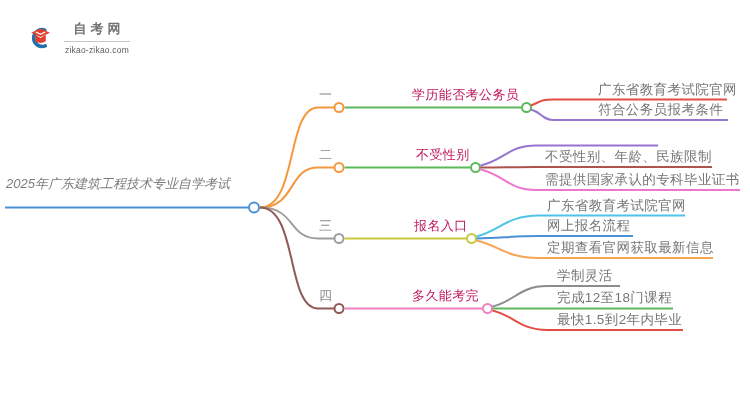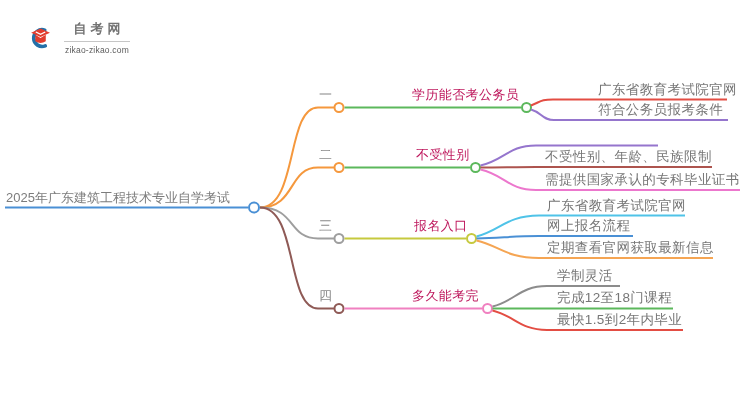--- a/index.html
+++ b/index.html
@@ -59,21 +59,21 @@
 
     <path d="M 260 207.5 C 298 207.5, 286 308.5, 318 308.5 L 334.5 308.5" fill="none" stroke-width="2" stroke="#8f5a56"></path>
     <circle cx="339" cy="308.5" r="4.5" fill="#fff" stroke-width="2" stroke="#8f5a56"></circle>
     <path d="M 344.5 308.5 H 482" fill="none" stroke-width="2" stroke="#f080c0"></path>
     <circle cx="487.5" cy="308.5" r="4.5" fill="#fff" stroke-width="2" stroke="#f080c0"></circle>
     <path d="M 492.5 306.5 C 515 301, 520 286, 547 286 H 620" fill="none" stroke-width="2" stroke="#8c8c8c"></path>
     <path d="M 492.5 308.5 H 673" fill="none" stroke-width="2" stroke="#5cb85c"></path>
     <path d="M 492.5 310.5 C 515 316, 520 330, 547 330 H 683" fill="none" stroke-width="2" stroke="#e34d43"></path>
   </svg>
 
-  <div class="t root" style="left:6px;top:190px;">2025年广东建筑工程技术专业自学考试</div>
+  <div class="t root" style="left:6px;top:176px;font-style:italic;">2025年广东建筑工程技术专业自学考试</div>
 
   <div class="t idx" style="left:319px;top:87px;">一</div>
   <div class="t topic" style="left:412px;top:87px;">学历能否考公务员</div>
   <div class="t" style="left:598px;top:82px;">广东省教育考试院官网</div>
   <div class="t" style="left:598px;top:102px;">符合公务员报考条件</div>
 
   <div class="t idx" style="left:319px;top:147px;">二</div>
   <div class="t topic" style="left:416px;top:147px;">不受性别</div>
   <div class="t" style="left:545px;top:149px;">不受性别、年龄、民族限制</div>
   <div class="t" style="left:545px;top:172px;">需提供国家承认的专科毕业证书</div>

